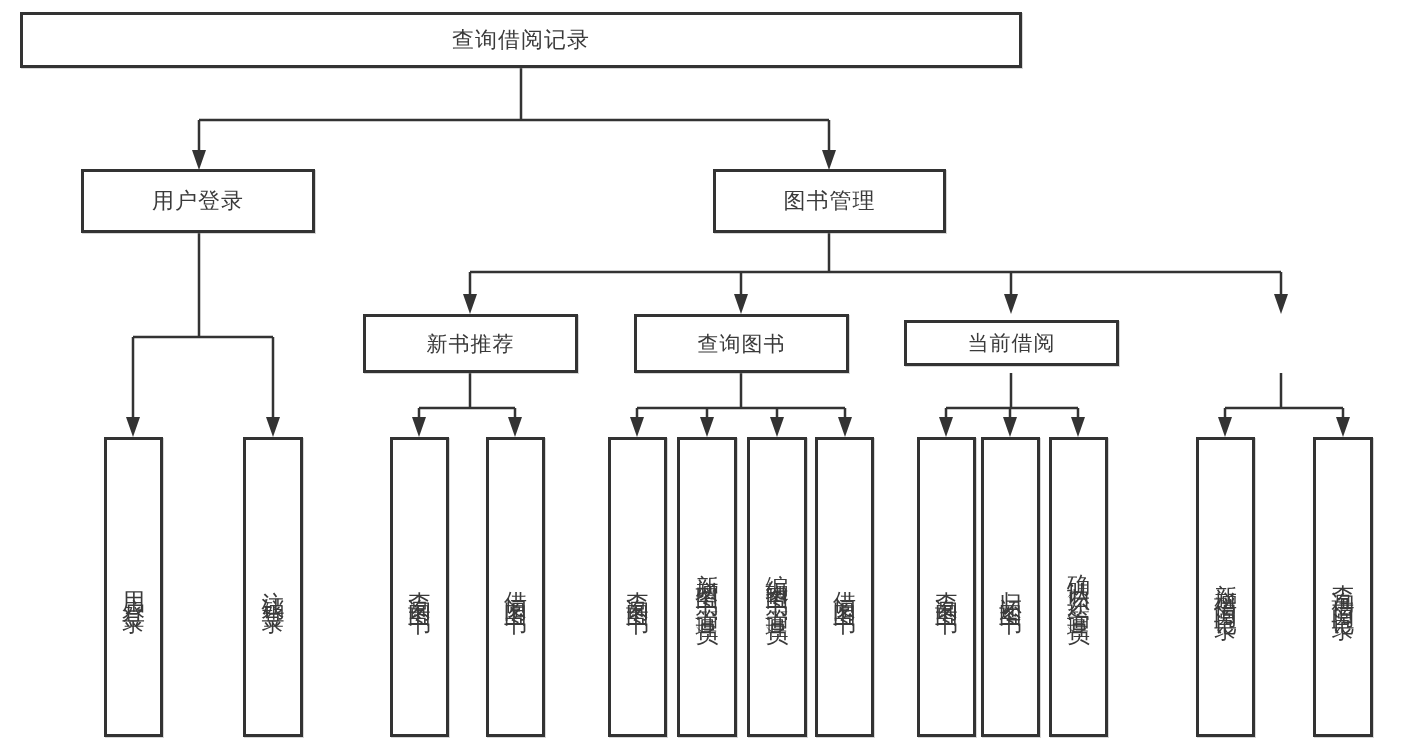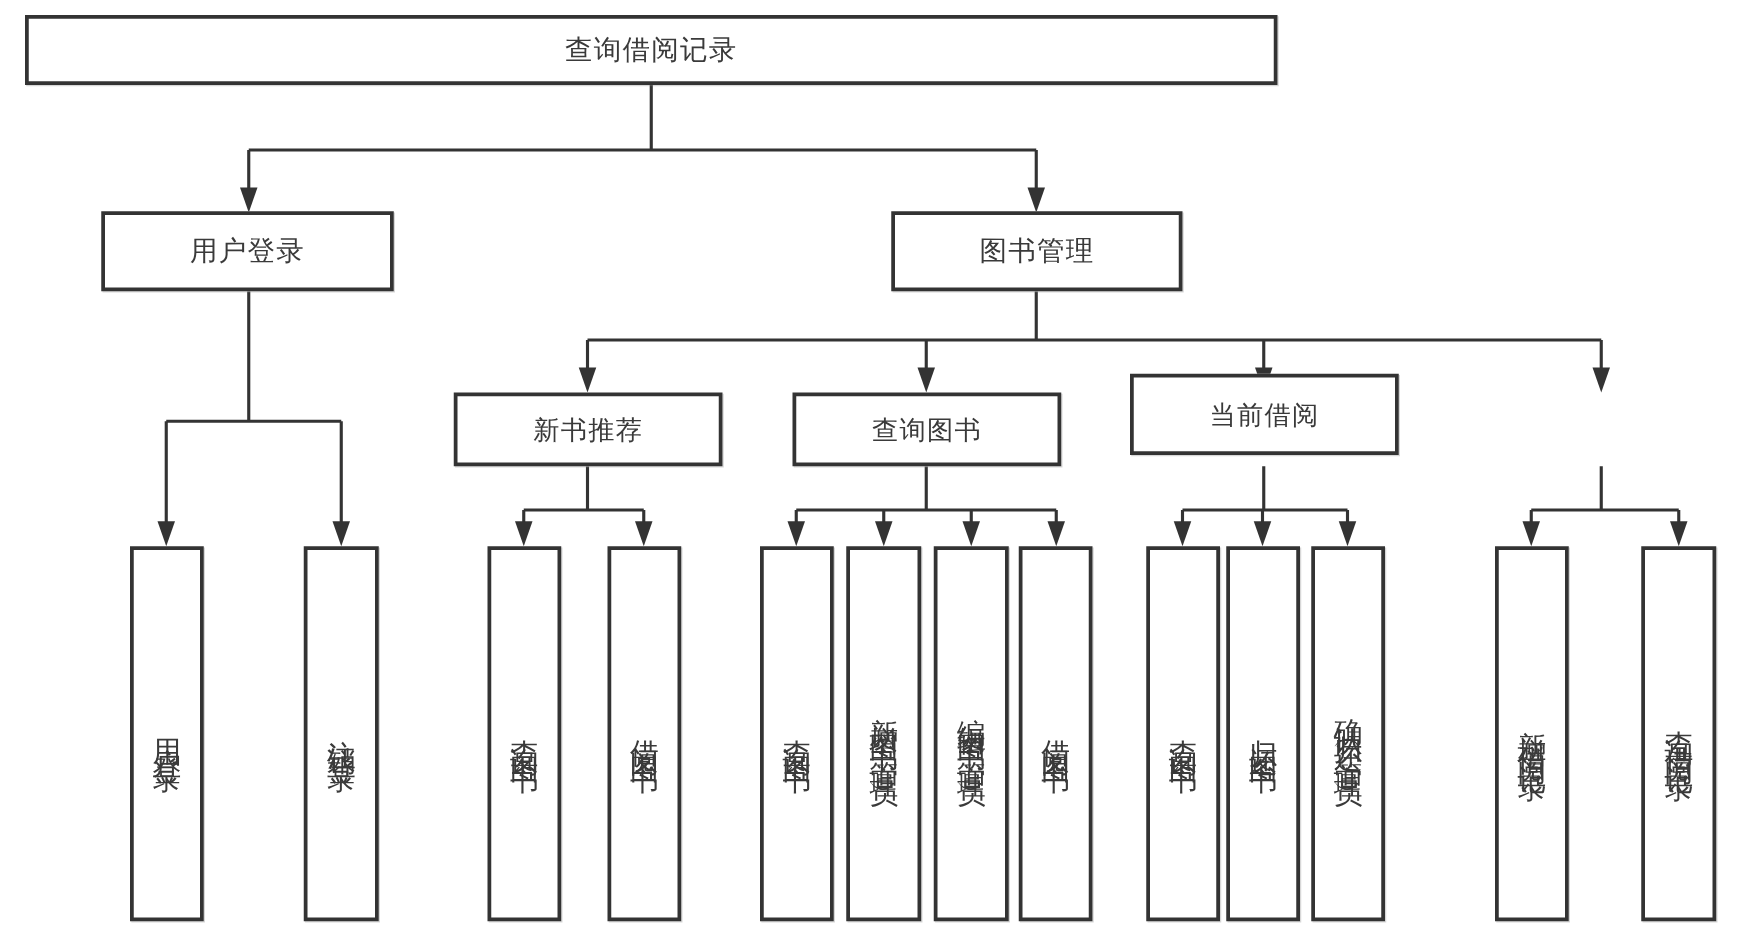--- a/index.html
+++ b/index.html
@@ -92,21 +92,21 @@
   <div class="box lvl2" style="left:713px;top:169px;width:233px;height:64px">
     <span class="hlabel">图书管理</span>
   </div>
 
   <div class="box lvl3" style="left:363px;top:314px;width:215px;height:59px">
     <span class="hlabel">新书推荐</span>
   </div>
   <div class="box lvl3" style="left:634px;top:314px;width:215px;height:59px">
     <span class="hlabel">查询图书</span>
   </div>
-  <div class="box lvl3" style="left:904px;top:299px;width:215px;height:65px">
+  <div class="box lvl3" style="left:904px;top:320px;width:215px;height:46px">
     <span class="hlabel">当前借阅</span>
   </div>
 
   <div class="leaf" style="left:104px">
     <span class="vlabel">用户登录</span>
   </div>
   <div class="leaf" style="left:243px;width:60px">
     <span class="vlabel">注销登录</span>
   </div>
 

